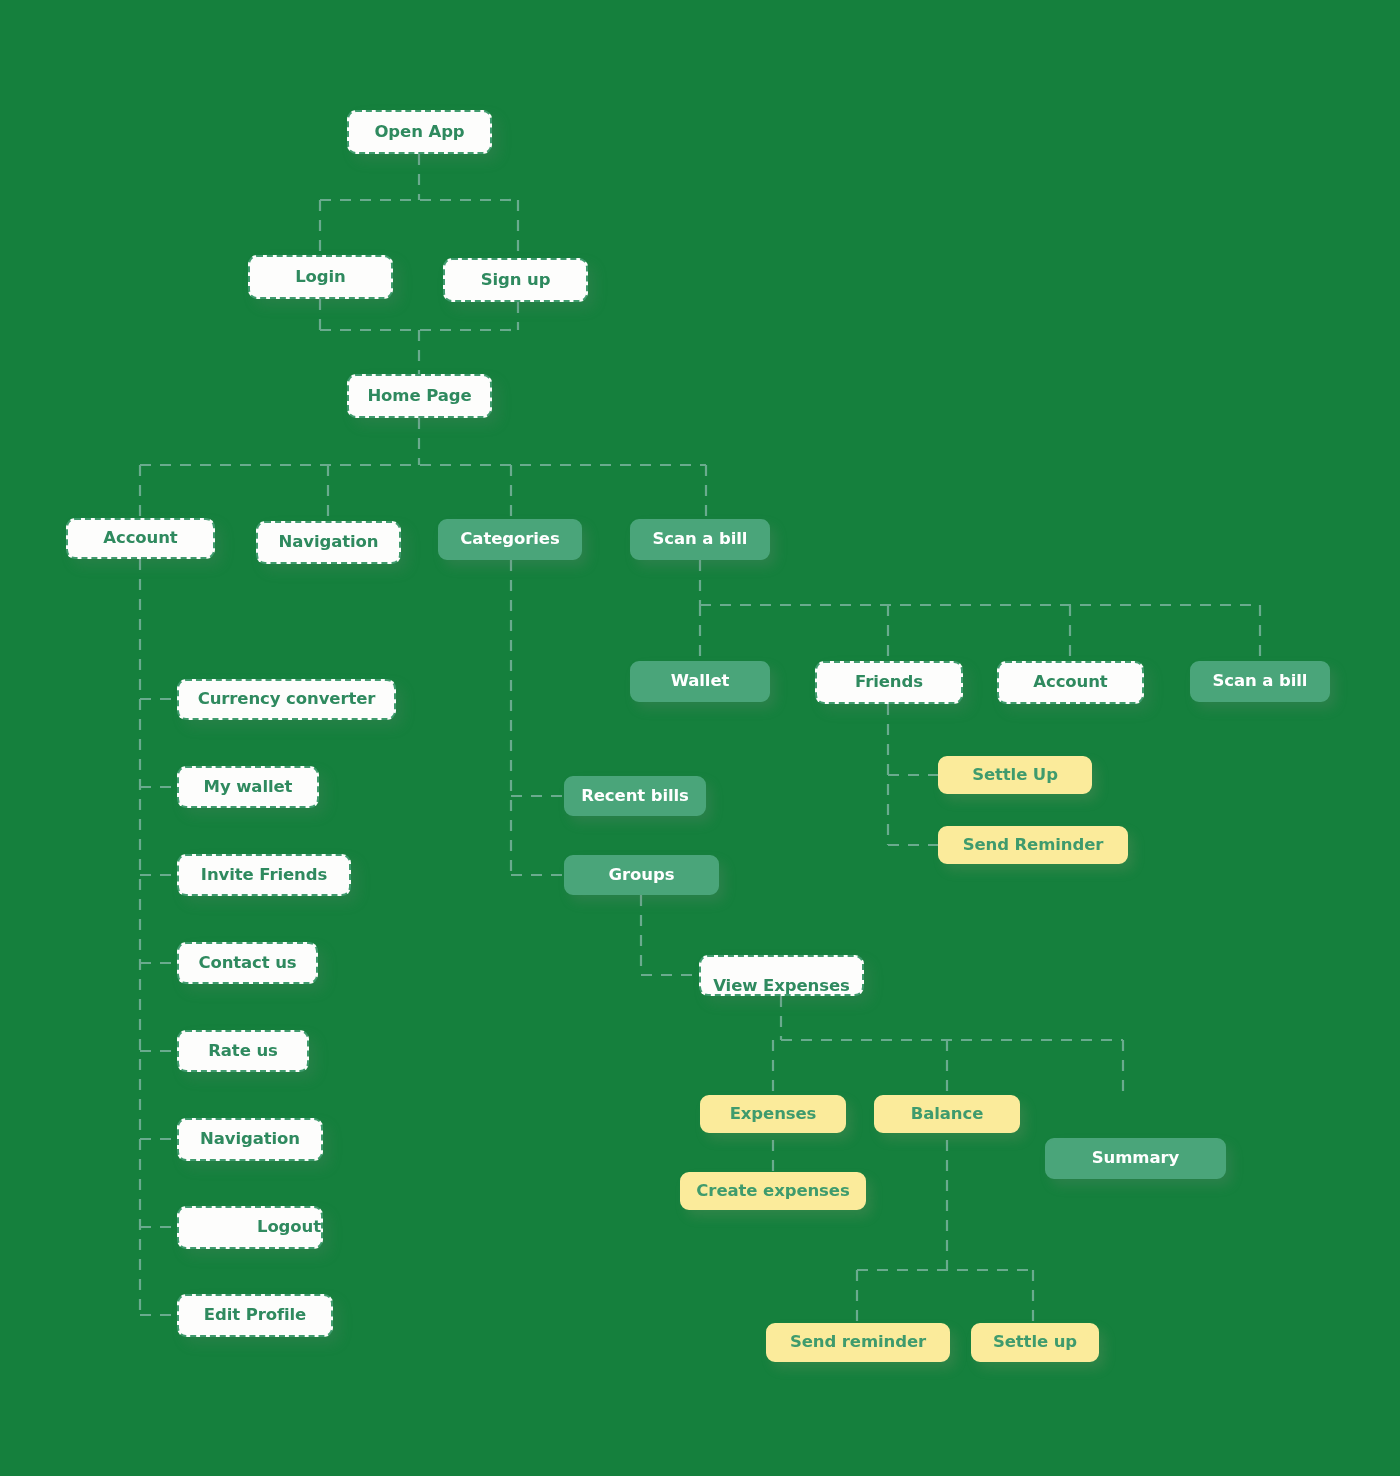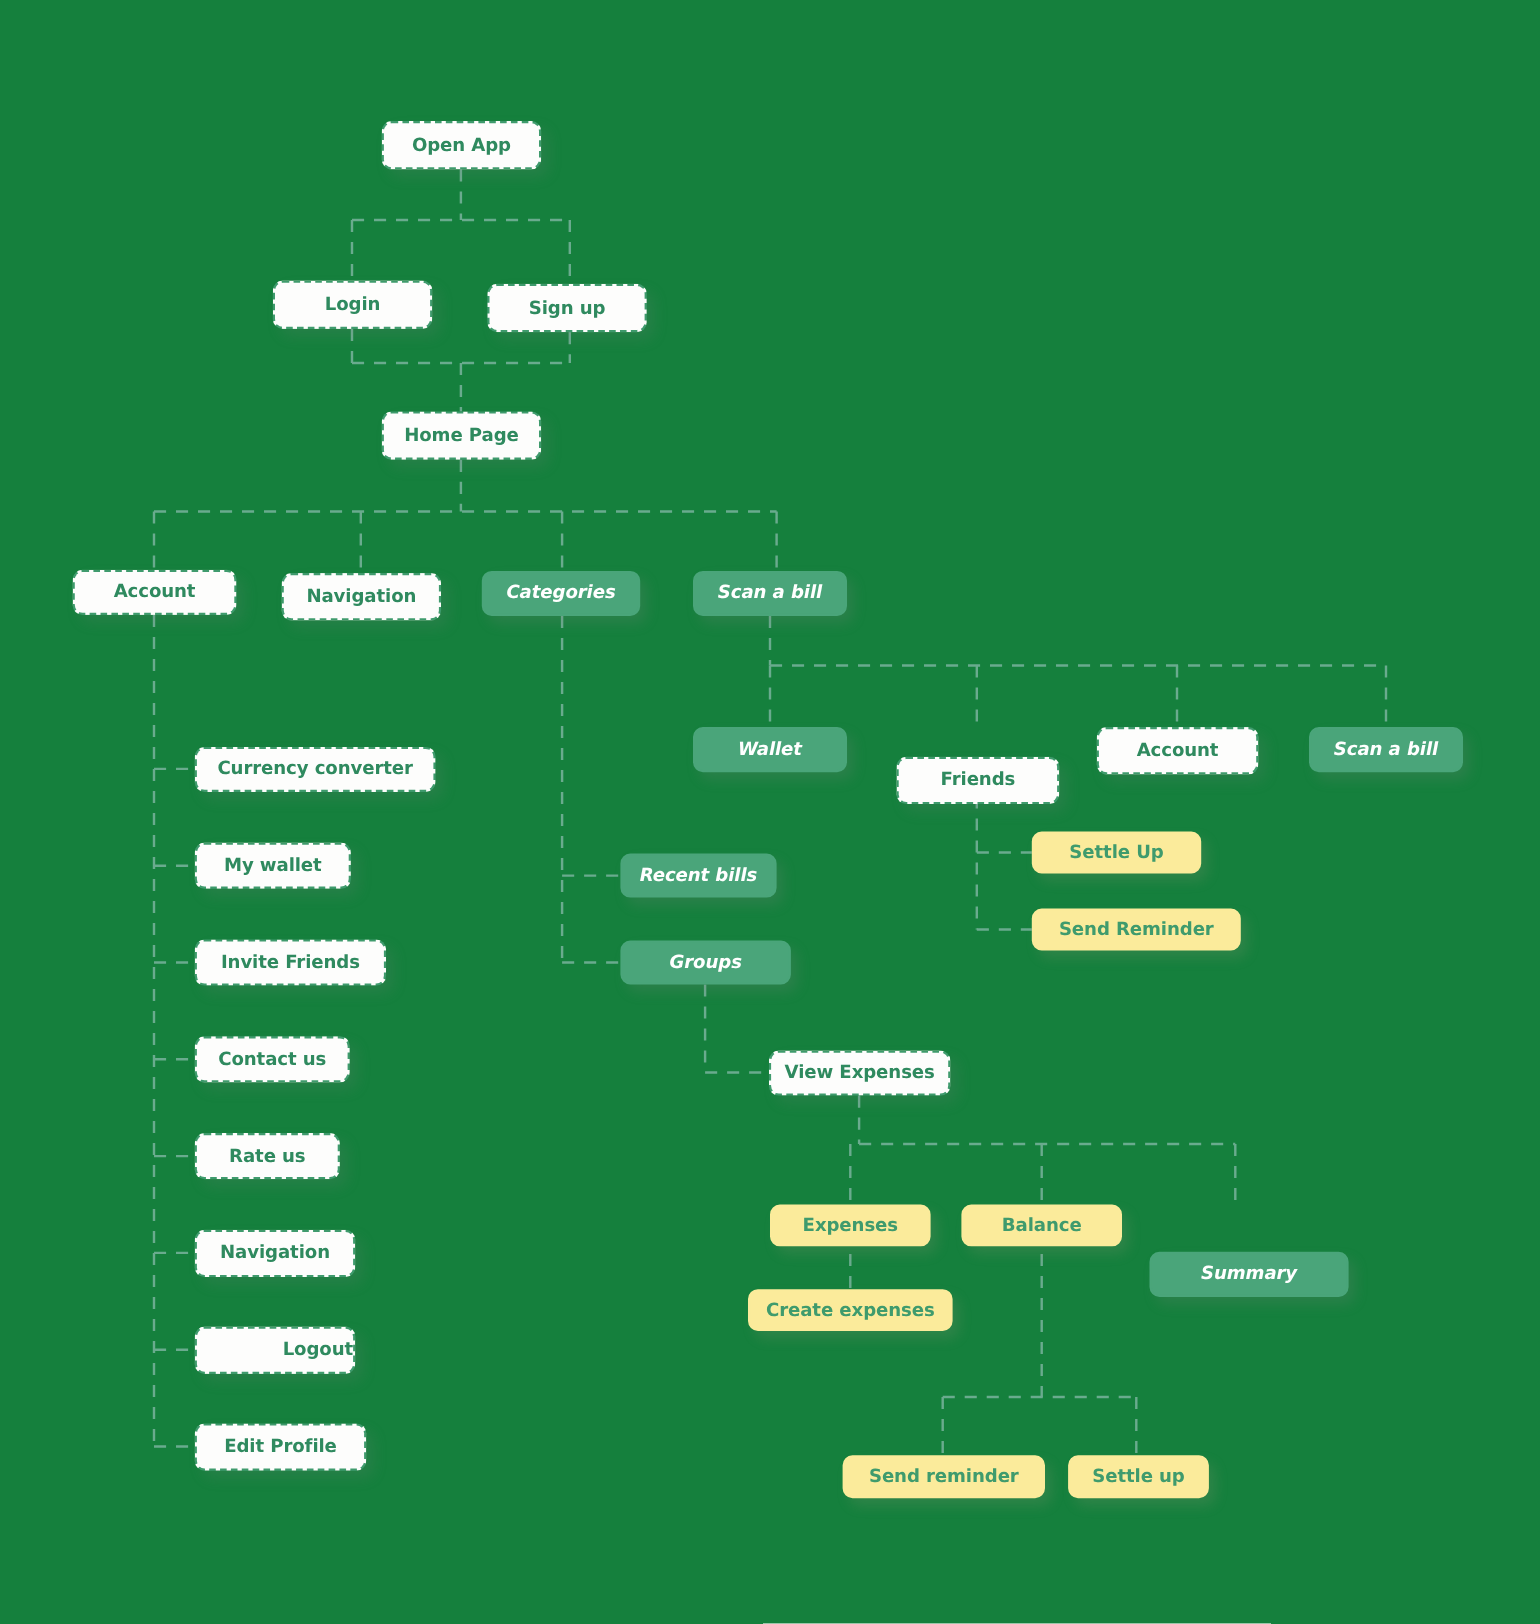--- a/index.html
+++ b/index.html
@@ -44,21 +44,20 @@
     border: 2px dashed #3f9b6d;
     color: #2f8a5f;
     box-shadow: 7px 7px 13px rgba(120,130,125,0.17);
   }
   
   .node.solid {
     background: #4aa57a;
     border: 2px solid #4aa57a;
     color: #ffffff;
     box-shadow: 6px 7px 12px rgba(120,130,125,0.22);
-    font-style: italic;
   }
   
   .node.yellow {
     background: #fbeb9b;
     border: 2px solid #fbeb9b;
     color: #3f9b6d;
     box-shadow: 6px 7px 12px rgba(150,150,120,0.20);
   }
 </style>
 </head>
@@ -157,42 +156,42 @@
       </div>
       <div class="node outline" style="left: 177px; top: 1206px; width: 146px; height: 43px; justify-content: flex-end;">
         <span>Logout</span>
       </div>
       <div class="node outline" style="left: 177px; top: 1294px; width: 156px; height: 43px;">
         <span>Edit Profile</span>
       </div>
       <div class="node solid" style="left: 630px; top: 661px; width: 140px; height: 41px;">
         <span>Wallet</span>
       </div>
-      <div class="node outline" style="left: 815px; top: 688px; width: 148px; height: 43px;">
+      <div class="node outline" style="left: 815px; top: 661px; width: 148px; height: 43px;">
         <span>Friends</span>
       </div>
       <div class="node outline" style="left: 997px; top: 661px; width: 147px; height: 43px;">
         <span>Account</span>
       </div>
       <div class="node solid" style="left: 1190px; top: 661px; width: 140px; height: 41px;">
         <span>Scan a bill</span>
       </div>
       <div class="node yellow" style="left: 938px; top: 756px; width: 154px; height: 38px;">
         <span>Settle Up</span>
       </div>
       <div class="node yellow" style="left: 938px; top: 826px; width: 190px; height: 38px;">
         <span>Send Reminder</span>
       </div>
       <div class="node solid" style="left: 564px; top: 776px; width: 142px; height: 40px;">
         <span>Recent bills</span>
       </div>
       <div class="node solid" style="left: 564px; top: 855px; width: 155px; height: 40px;">
         <span>Groups</span>
       </div>
-      <div class="node outline" style="left: 699px; top: 955px; width: 165px; height: 41px;">
+      <div class="node outline" style="left: 699px; top: 955px; width: 165px; height: 41px; align-items: flex-end;">
         <span>View Expenses</span>
       </div>
       <div class="node yellow" style="left: 700px; top: 1095px; width: 146px; height: 38px;">
         <span>Expenses</span>
       </div>
       <div class="node yellow" style="left: 874px; top: 1095px; width: 146px; height: 38px;">
         <span>Balance</span>
       </div>
       <div class="node solid" style="left: 1045px; top: 1094px; width: 181px; height: 41px; margin-top: 44px;">
         <span>Summary</span>

